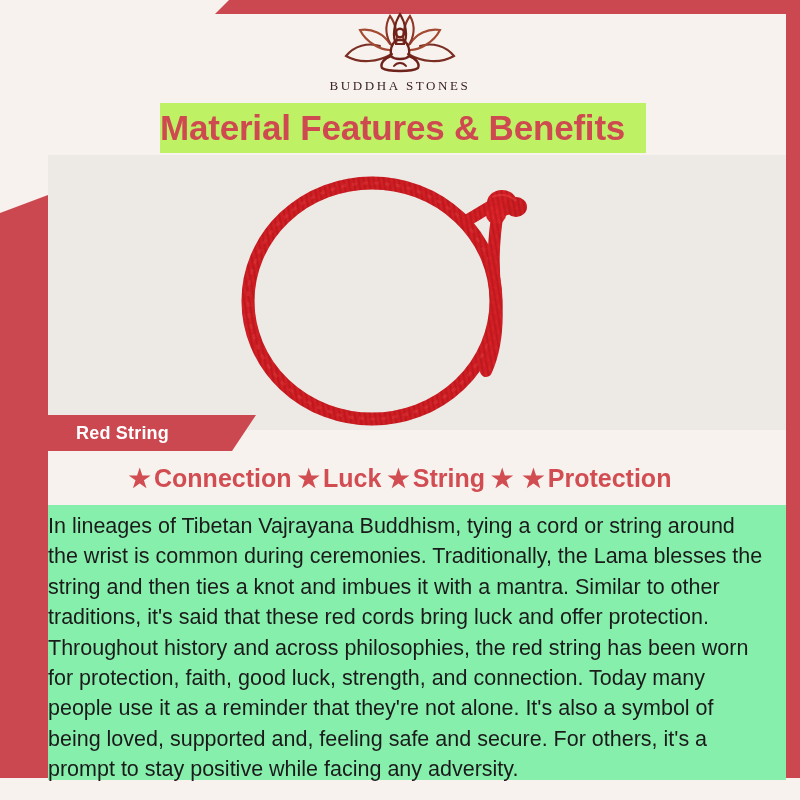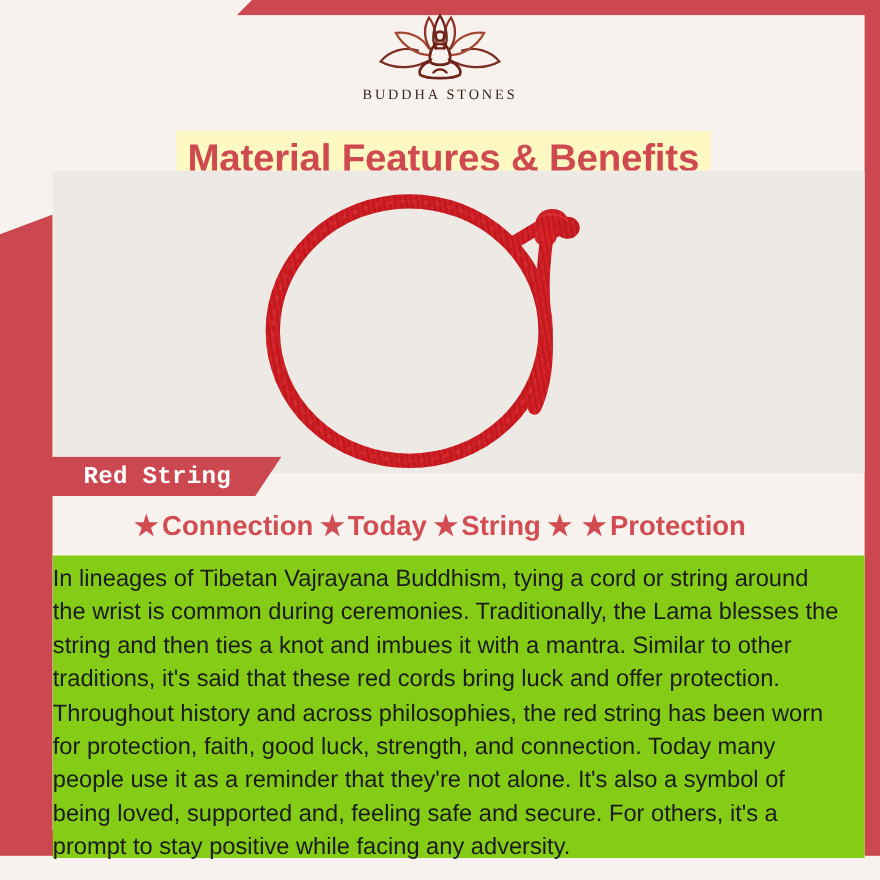--- a/index.html
+++ b/index.html
@@ -92,28 +92,27 @@
     font-size: 13px;
     letter-spacing: 2.6px;
     color: #3A2320;
     font-weight: 400;
     text-align: center;
   }
 
   
   .title-box {
     position: absolute;
-    top: 119px;
+    top: 103px;
     left: 160px;
     width: 486px;
     height: 50px;
-    background: #fef9c3;
-    display: flex;
-    align-items: center;
-    justify-content: center;
+    background: #bef264;
+    display: flex;
+    align-items: center;
   }
   .title-text {
     color: #CF4A50;
     font-size: 35px;
     font-weight: bold;
     letter-spacing: -0.2px;
     white-space: nowrap;
   }
 
   
@@ -141,25 +140,24 @@
     top: 415px;
     width: 238px;
     height: 36px;
     background: #CC4850;
     clip-path: polygon(0 0, 100% 0, calc(100% - 24px) 100%, 0 100%);
     display: flex;
     align-items: center;
   }
   .banner-label {
     color: #FFFFFF;
-    font-size: 22px;
+    font-size: 18px;
     font-weight: bold;
     margin-left: 58px;
     letter-spacing: 0.2px;
-    font-family: Liberation Mono, monospace;
   }
 
   
   .features {
     position: absolute;
     top: 464px;
     left: 0;
     width: 800px;
     display: flex;
     justify-content: center;
@@ -181,21 +179,21 @@
     color: #D24D52;
   }
 
   
   .body-box {
     position: absolute;
     left: 48px;
     top: 505px;
     width: 738px;
     height: 275px;
-    background: #84cc16;
+    background: #86efac;
     box-sizing: border-box;
     padding: 6px 18px 0 0;
   }
   .body-text {
     color: #1B1B1B;
     font-size: 21.5px;
     line-height: 30.4px;
     font-weight: normal;
     text-align: left;
     margin: 0;
@@ -285,21 +283,21 @@
     <span class="banner-label">Red String</span>
   </div>
 
   <div class="features">
     <div class="feature">
       <span class="star">★</span>
       <span>Connection</span>
     </div>
     <div class="feature">
       <span class="star">★</span>
-      <span>Today</span>
+      <span>Luck</span>
     </div>
     <div class="feature">
       <span class="star">★</span>
       <span>String</span>
     </div>
     <div class="feature">
       <span class="star">★</span>
     </div>
     <div class="feature">
       <span class="star">★</span>

